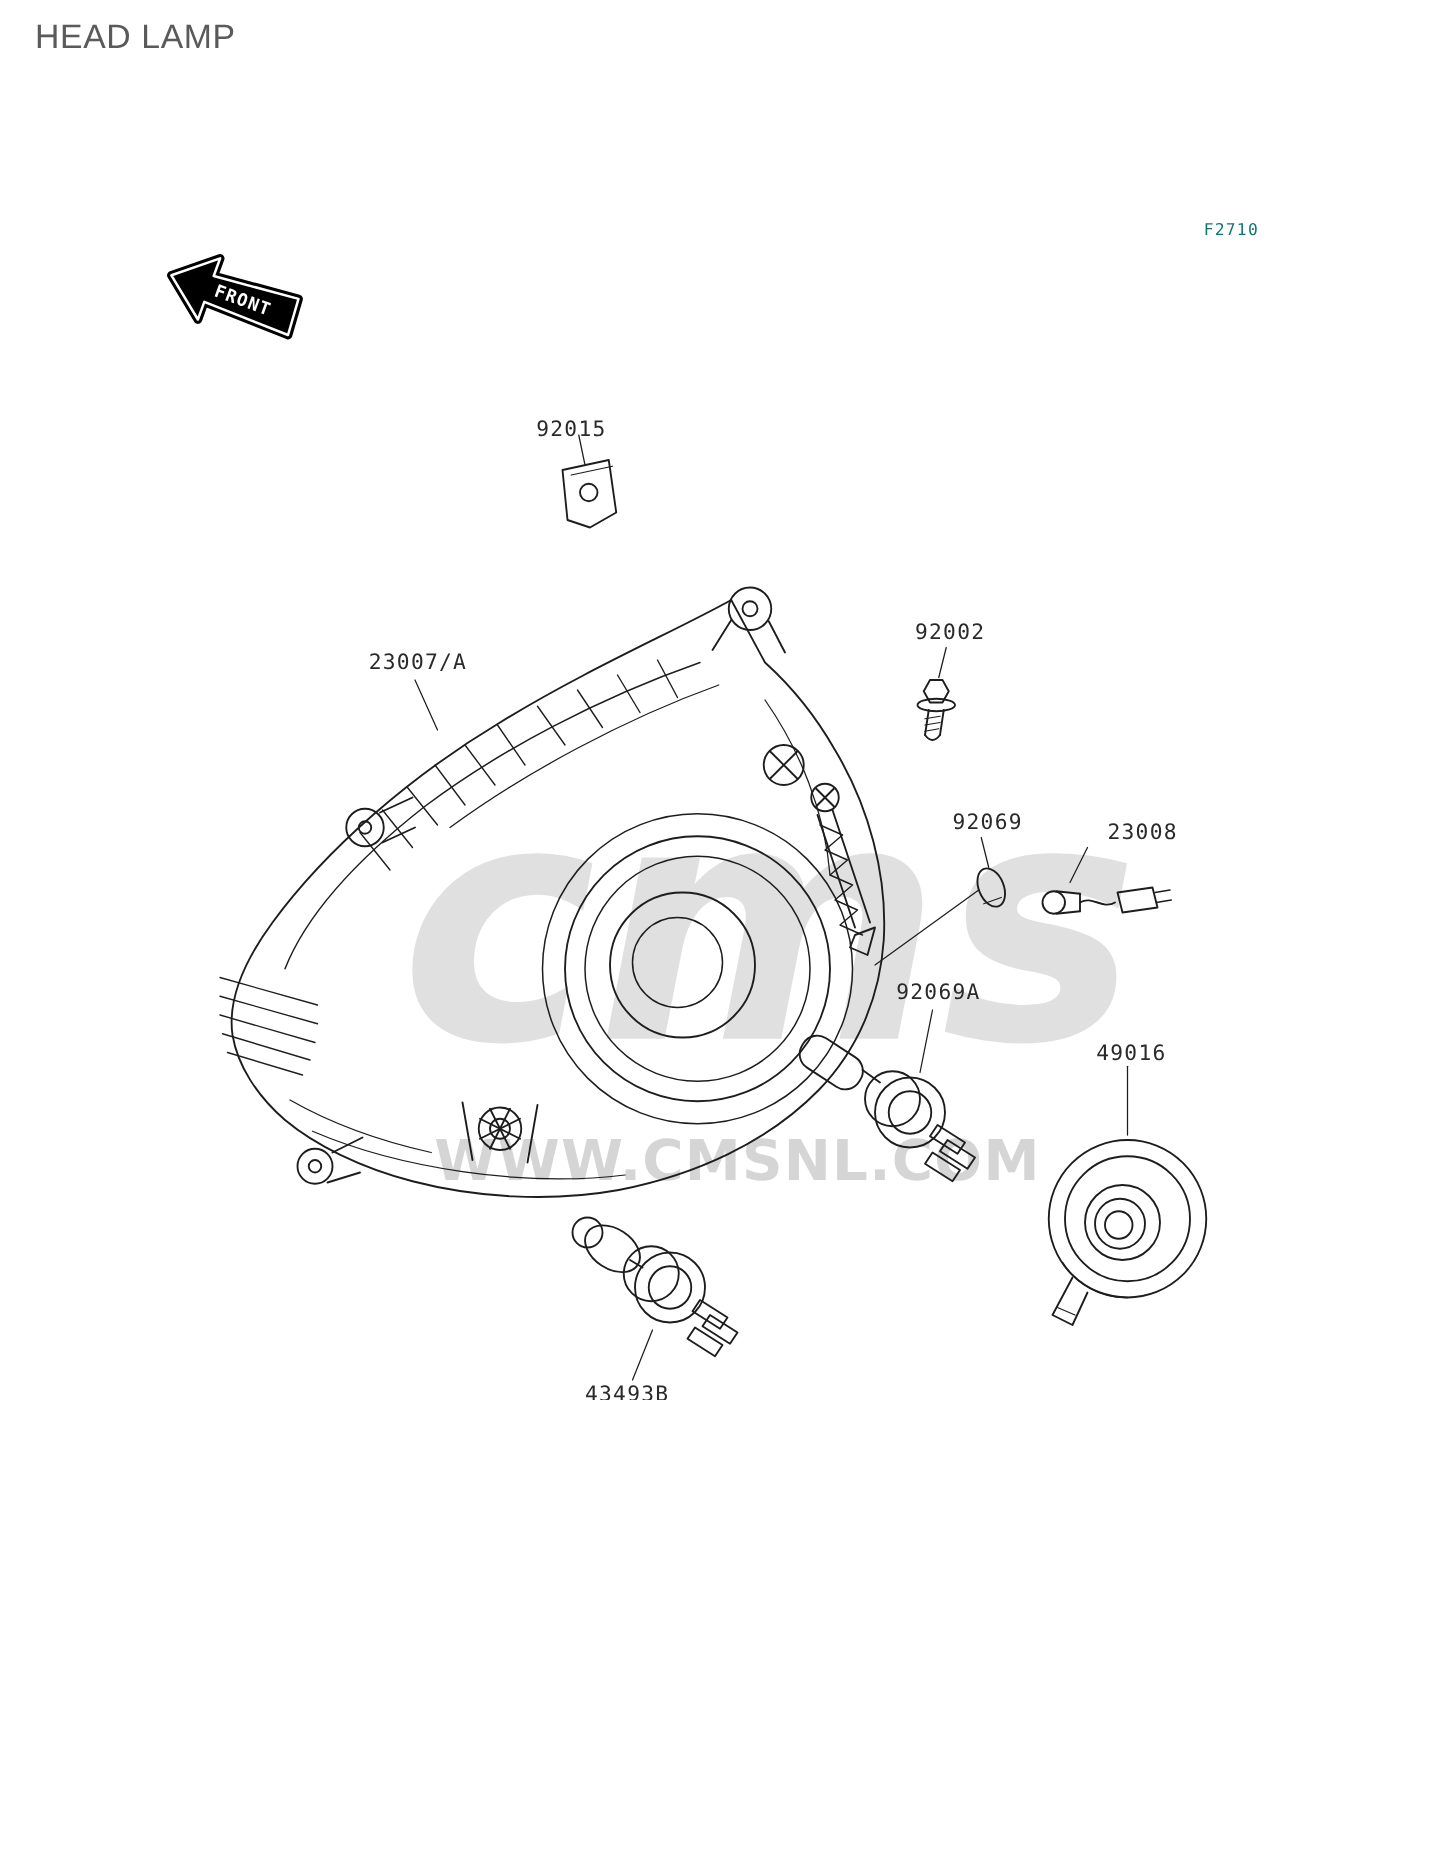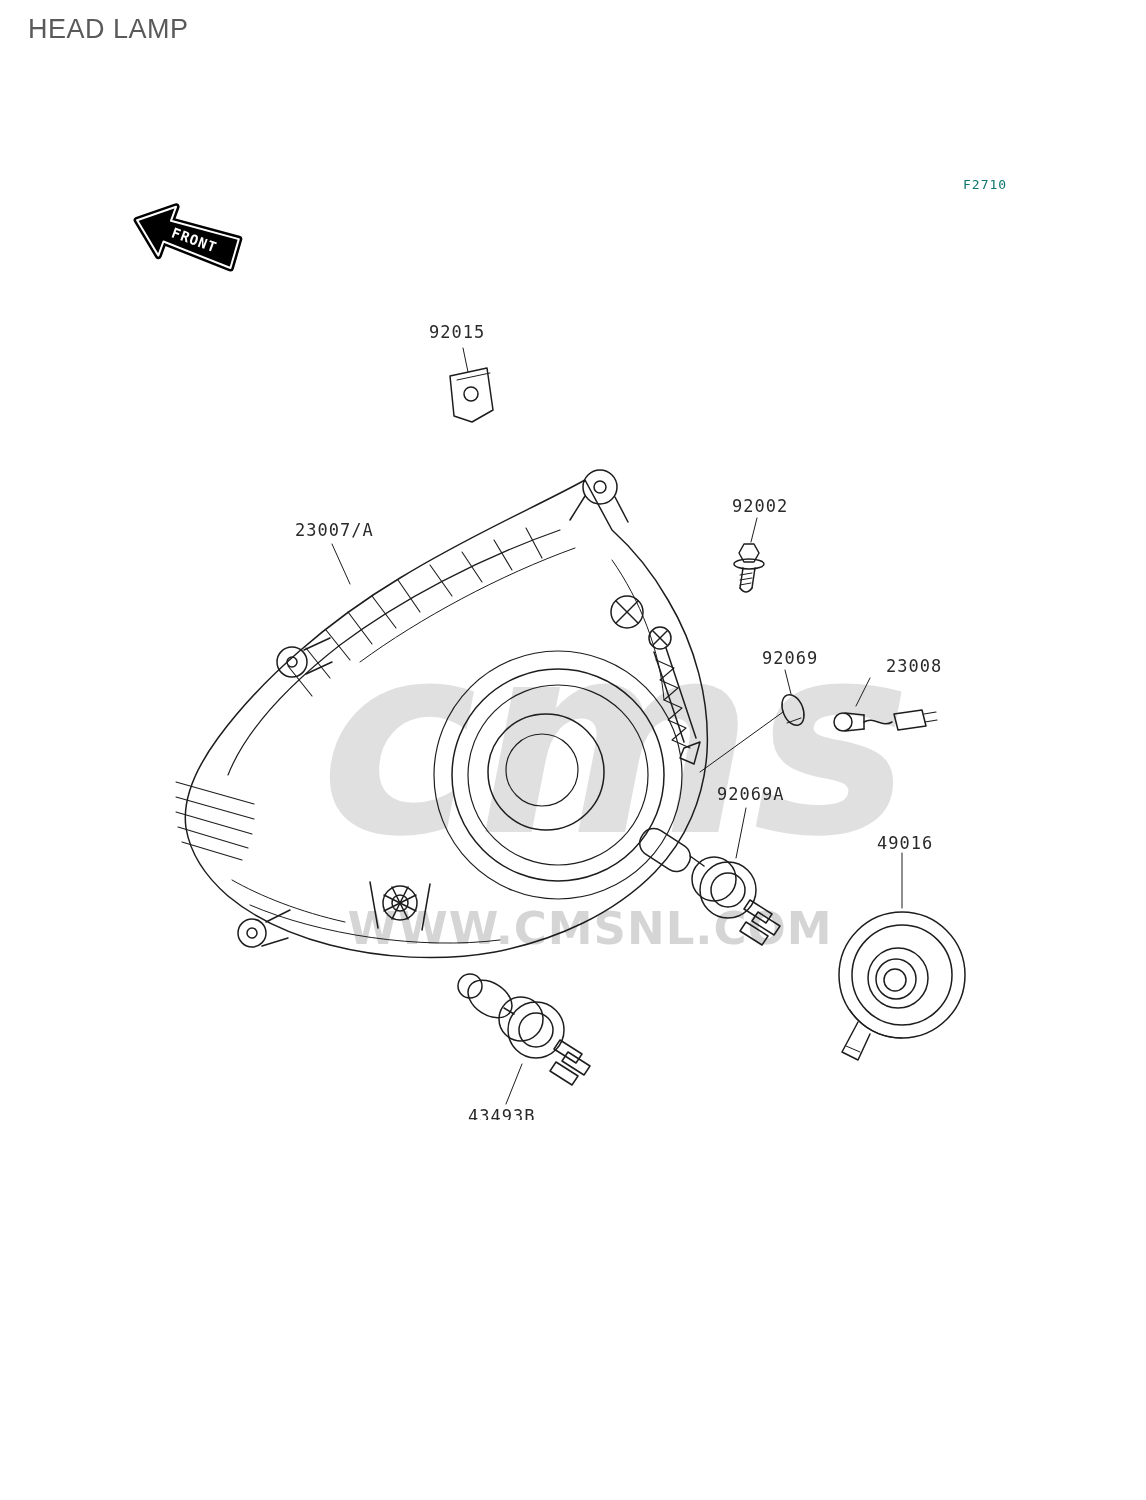--- a/index.html
+++ b/index.html
@@ -253,21 +253,21 @@
         <line x1="700" y1="772" x2="783" y2="712"></line>
         <line x1="870" y1="678" x2="856" y2="706"></line>
         <line x1="746" y1="808" x2="736" y2="858"></line>
         <line x1="902" y1="853" x2="902" y2="908"></line>
         <line x1="506" y1="1104" x2="522" y2="1064"></line>
       </g>
 
     </g>
   </svg>
 
-  <div class="part-label" style="left:429px;top:322px;">92015</div>
+  <div class="part-label" style="left:429px;top:334px;">92015</div>
   <div class="part-label" style="left:732px;top:496px;">92002</div>
   <div class="part-label" style="left:295px;top:520px;">23007/A</div>
   <div class="part-label" style="left:762px;top:648px;">92069</div>
   <div class="part-label" style="left:886px;top:656px;">23008</div>
   <div class="part-label" style="left:717px;top:784px;">92069A</div>
   <div class="part-label" style="left:877px;top:833px;">49016</div>
   <div class="part-label" style="left:468px;top:1106px;">43493B</div>
 
 
 </div>

